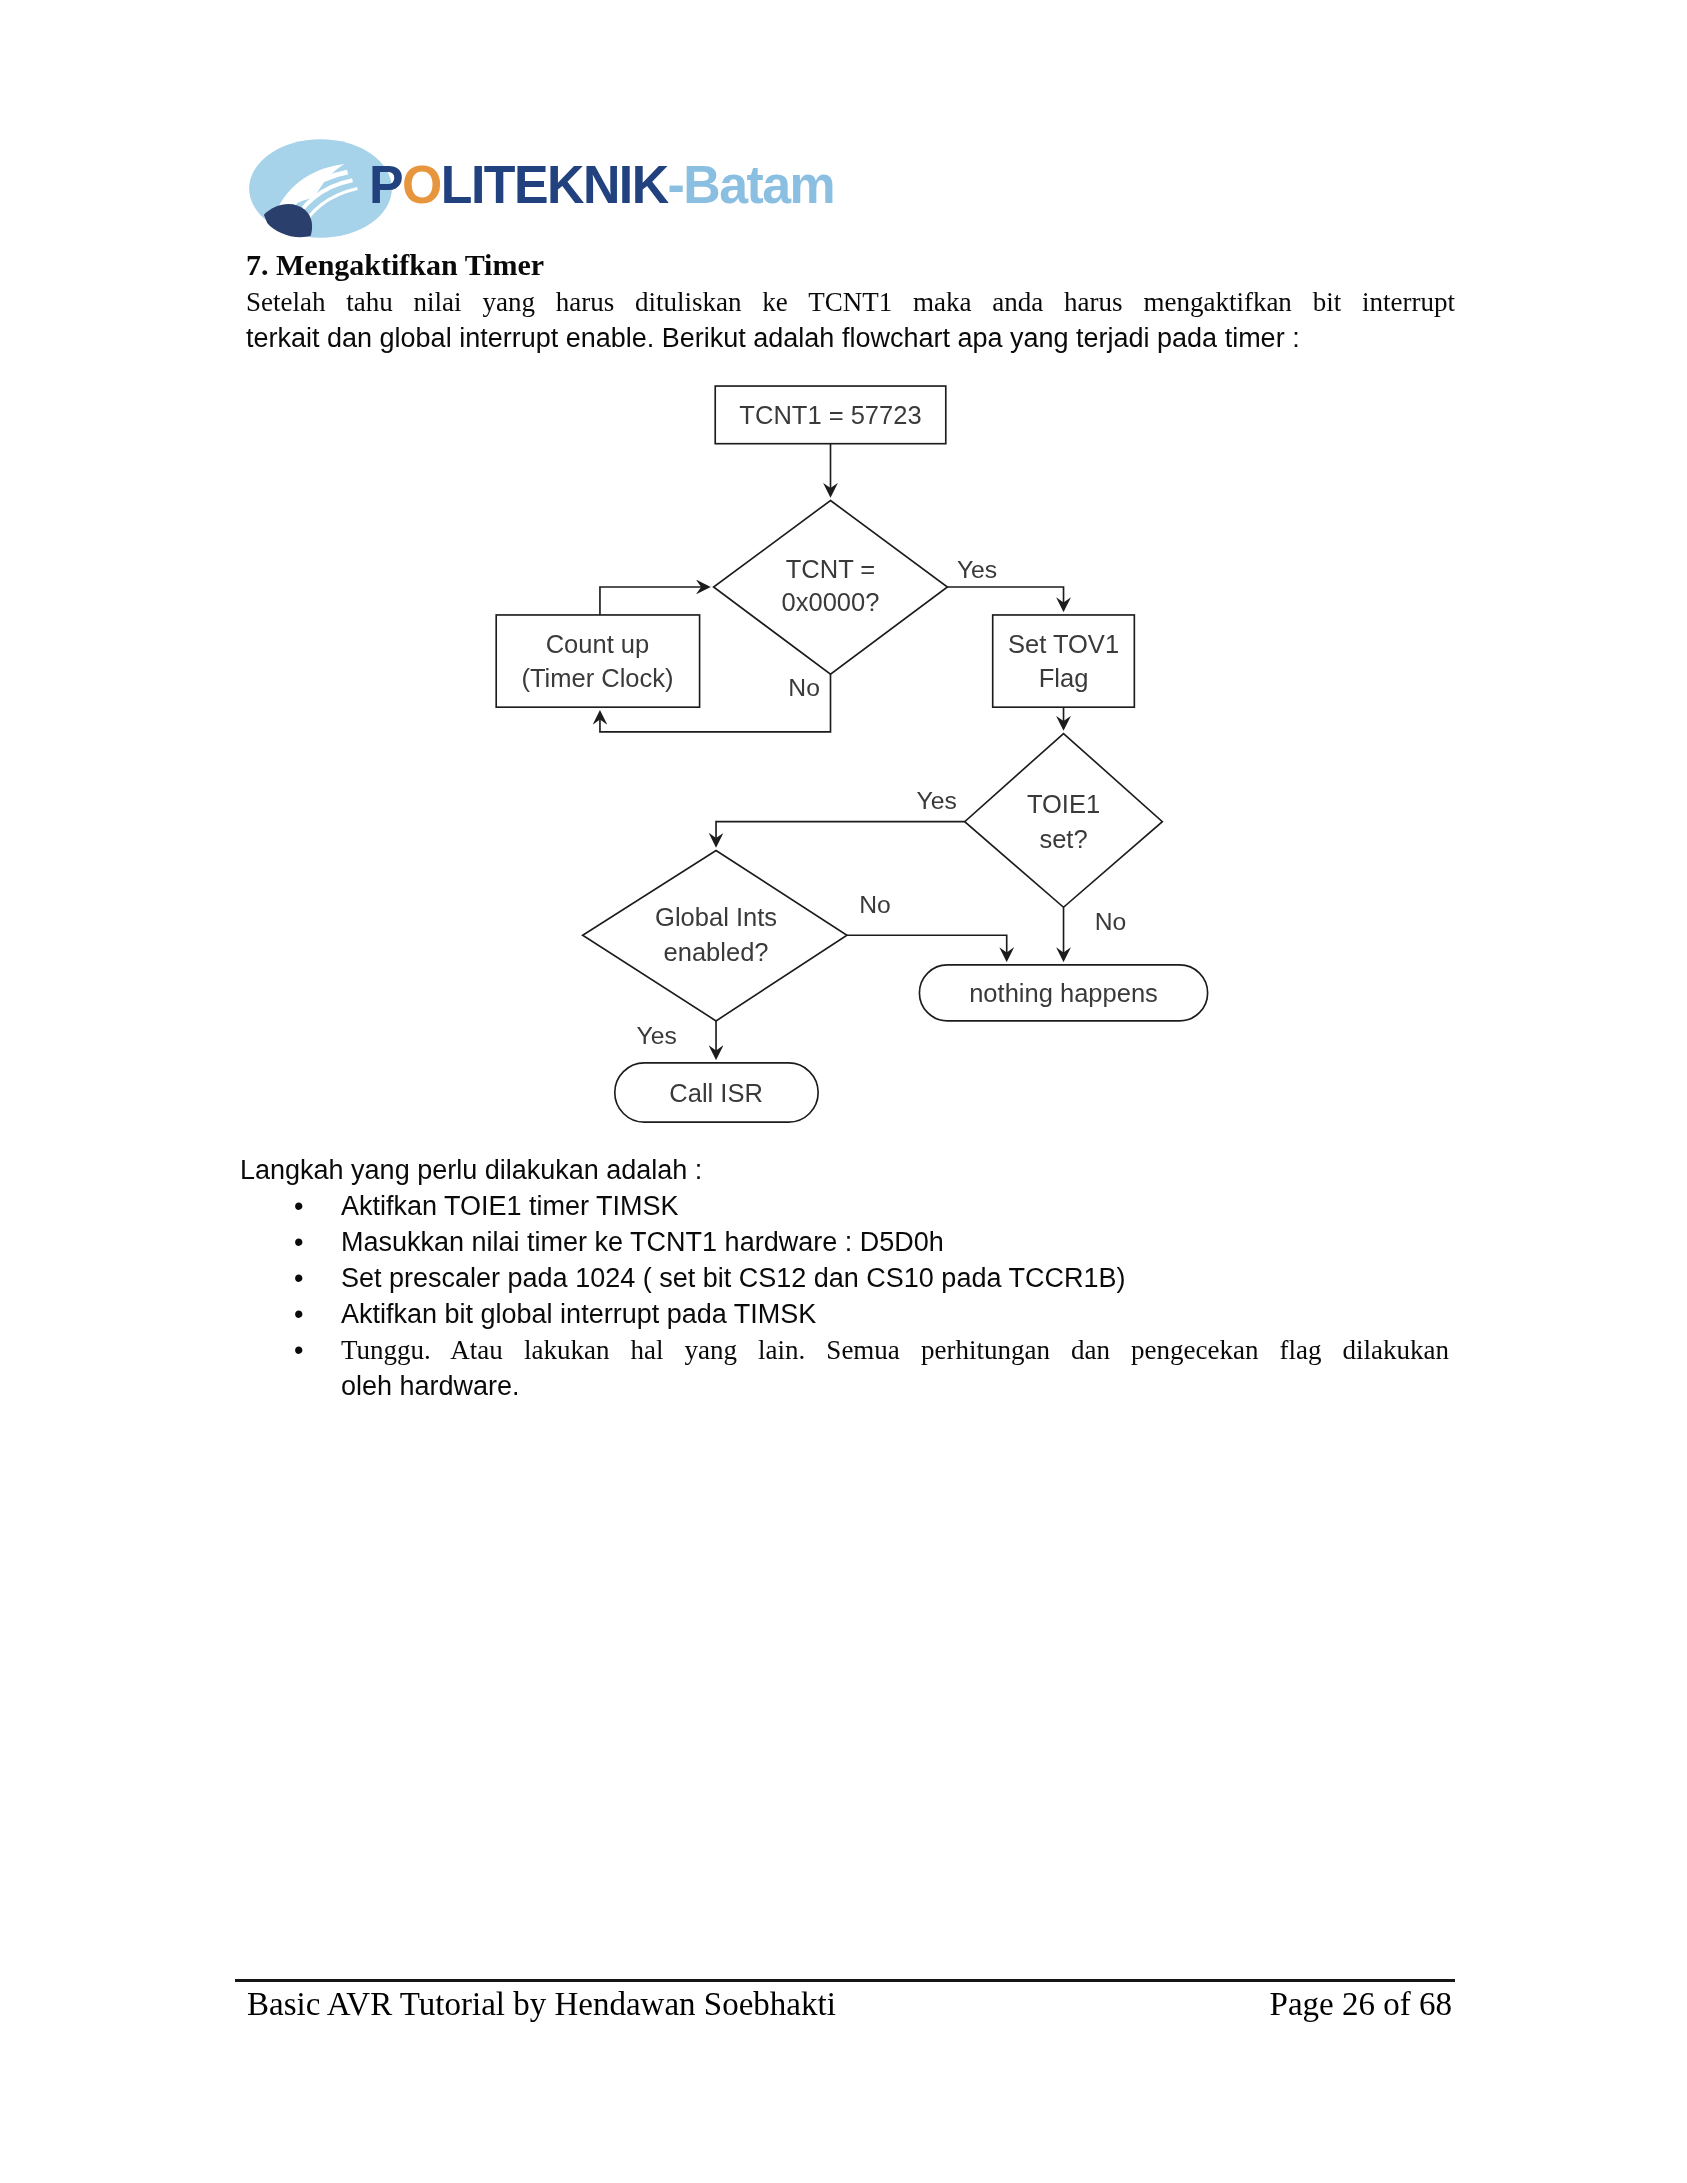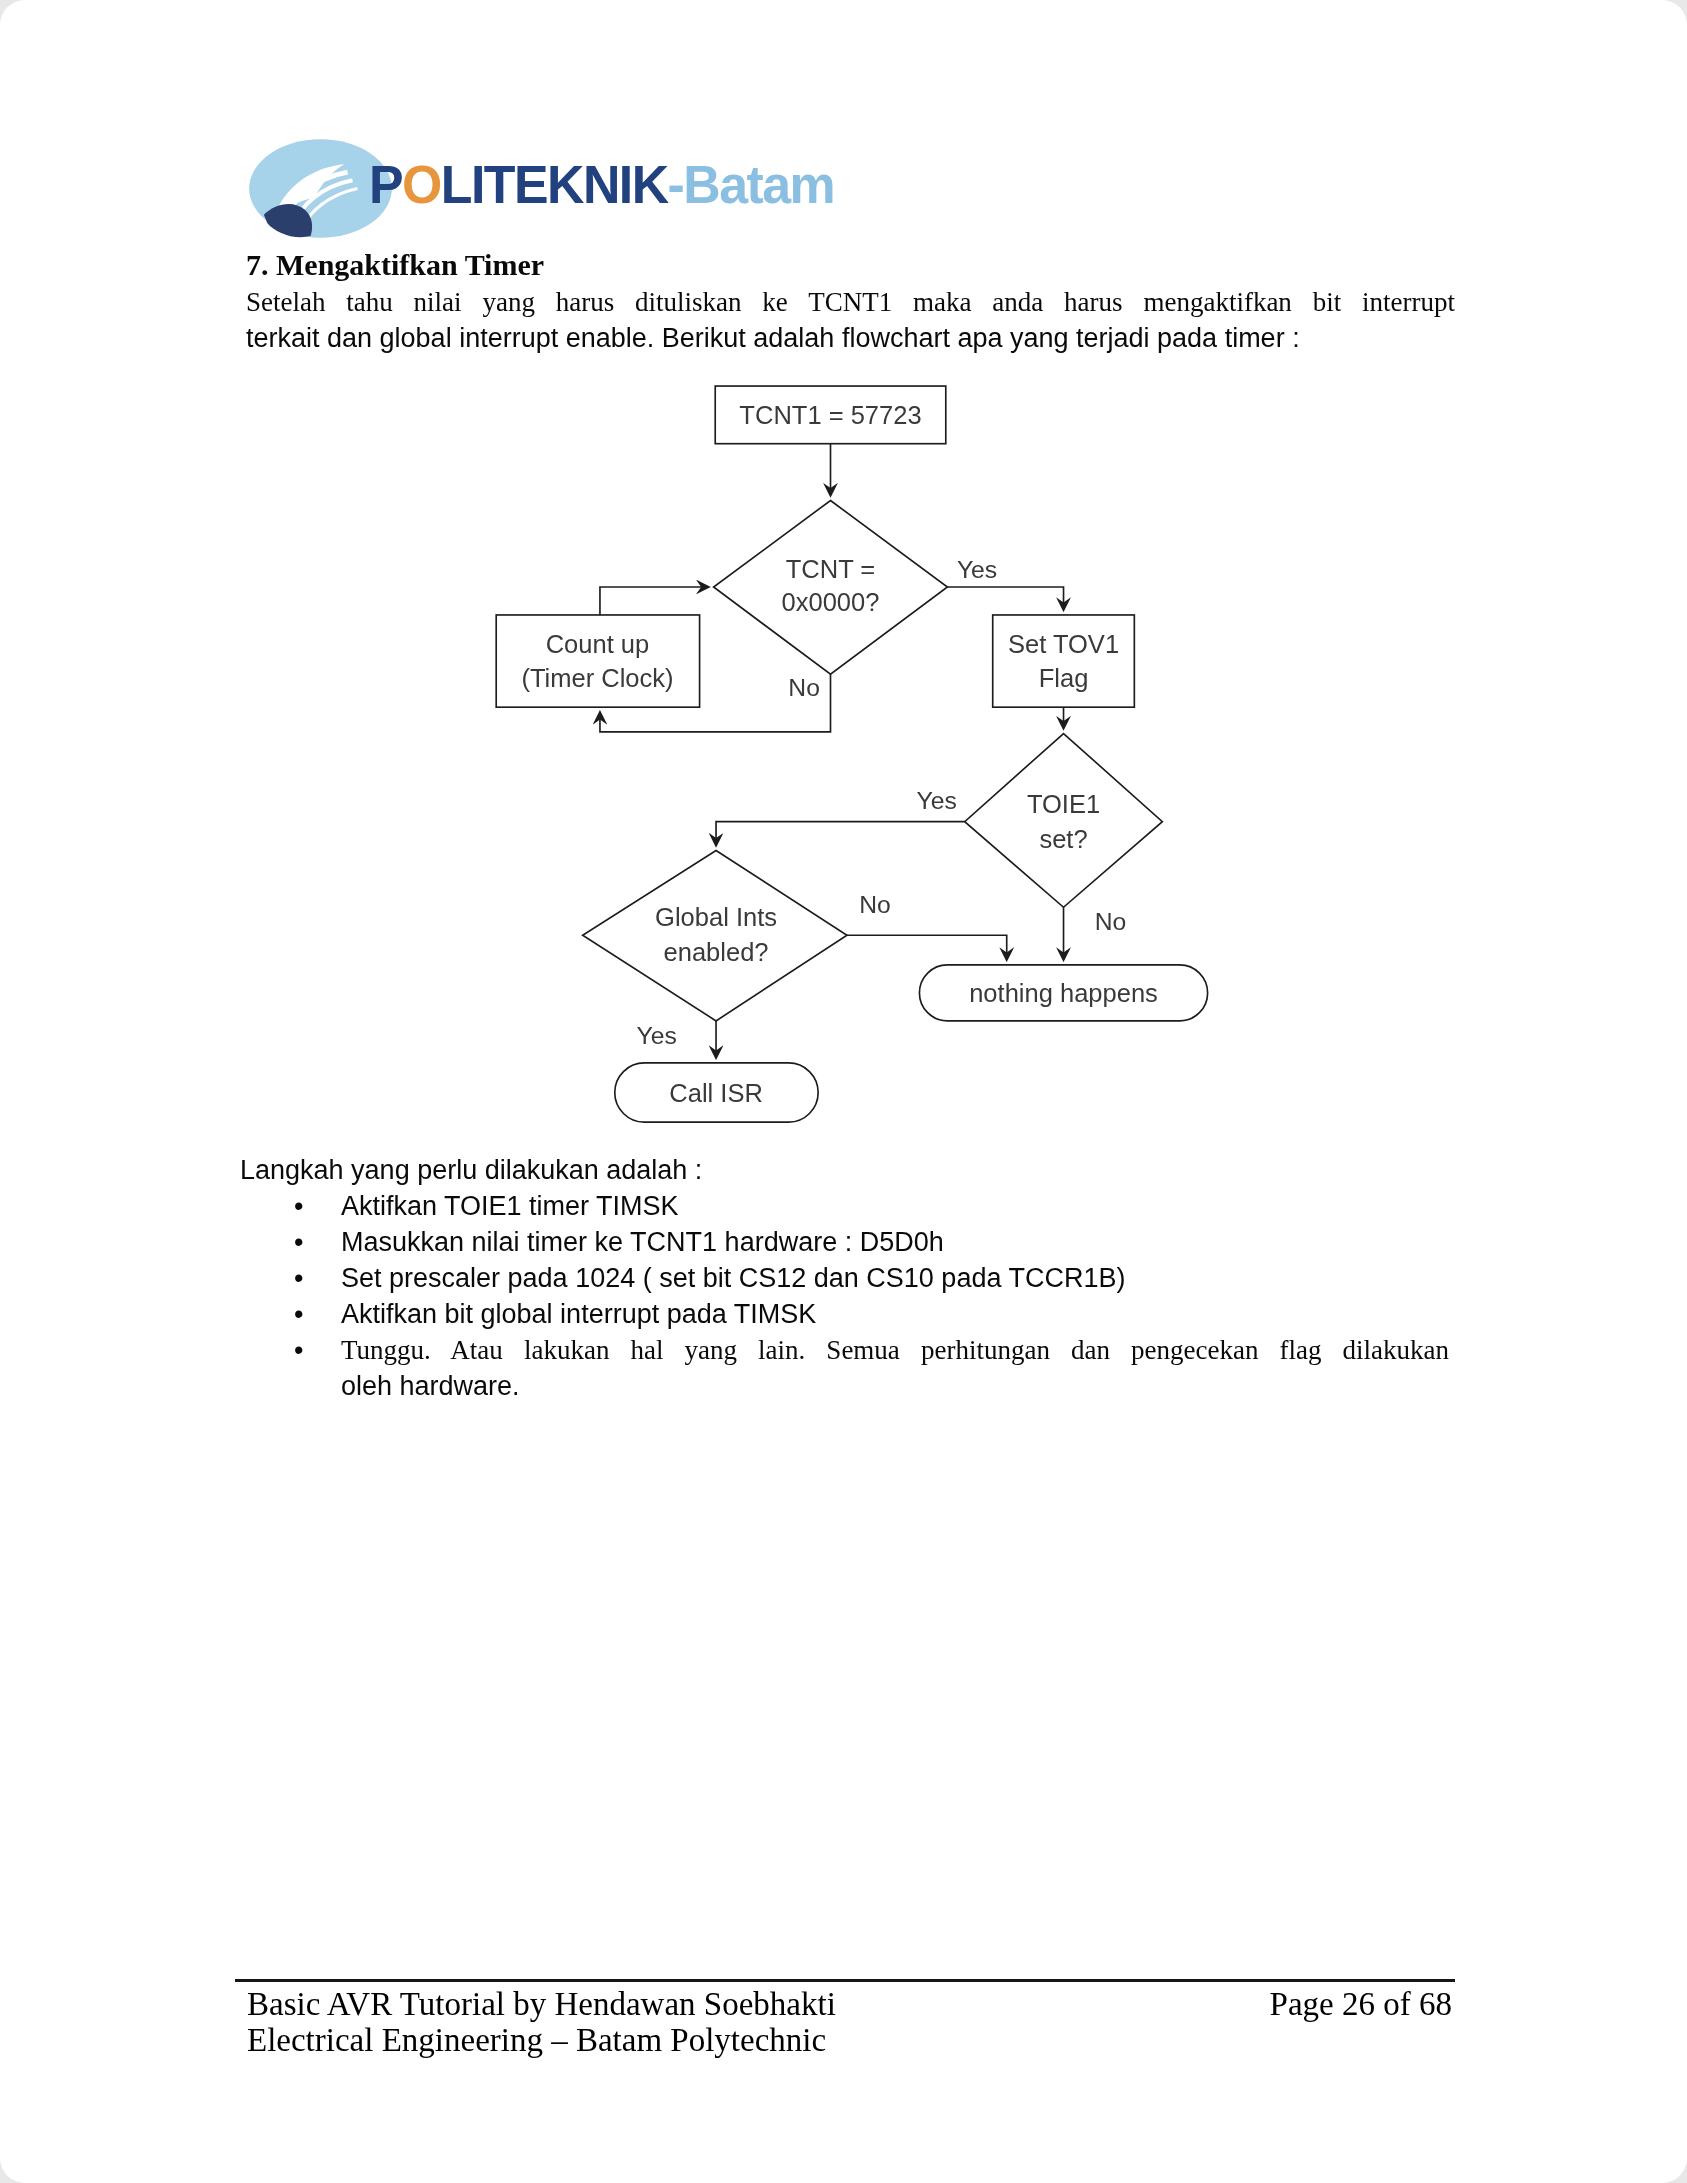--- a/index.html
+++ b/index.html
@@ -1,19 +1,19 @@
 <!DOCTYPE html>
 <html style="--logo_ellipse: #a6d2ea; --logo_wedge: #2b3f6c; --brand_dark: #21427f; --brand_orange: #e8963d; --brand_light: #8abfe2; --flow_line: #1c1c1c; --flow_text: #3a3a3a;font-size:13px"><head>
 <meta charset="utf-8">
 <style>
   html,body{margin:0;padding:0;background:#e8e8e8;}
   #page{
     position:relative;width:1687px;height:2183px;background:#ffffff;
     font-family:"Liberation Sans","DejaVu Sans",sans-serif;color:#0a0a0a;
-    overflow:hidden;margin:0 auto;border-radius:25px;
+    overflow:hidden;margin:0 auto;
   }
   
   #logo{position:absolute;left:247px;top:136px;width:626px;height:107px;}
   #logo-mark{position:absolute;left:0;top:0;}
   #brand-text{
     position:absolute;left:122px;top:21.4px;white-space:nowrap;
     font-size:54px;font-weight:800;letter-spacing:-1.6px;line-height:54px;
     transform:scaleX(0.96);transform-origin:left center;
   }
   .brand-dark{color:var(--brand_dark);}
@@ -168,18 +168,15 @@
         <div>oleh hardware.</div>
       </div>
     </div>
   </div>
 
   <div id="footer-rule"></div>
   <div id="footer-row1" class="footer-row">
     <span>Basic AVR Tutorial by Hendawan Soebhakti</span>
     <span>Page 26 of 68</span>
   </div>
-  <div id="footer-row2" class="footer-row">
-    <span>Electrical Engineering – Batam Polytechnic</span>
-  </div>
 
 </div>
 
 
 </body></html>

